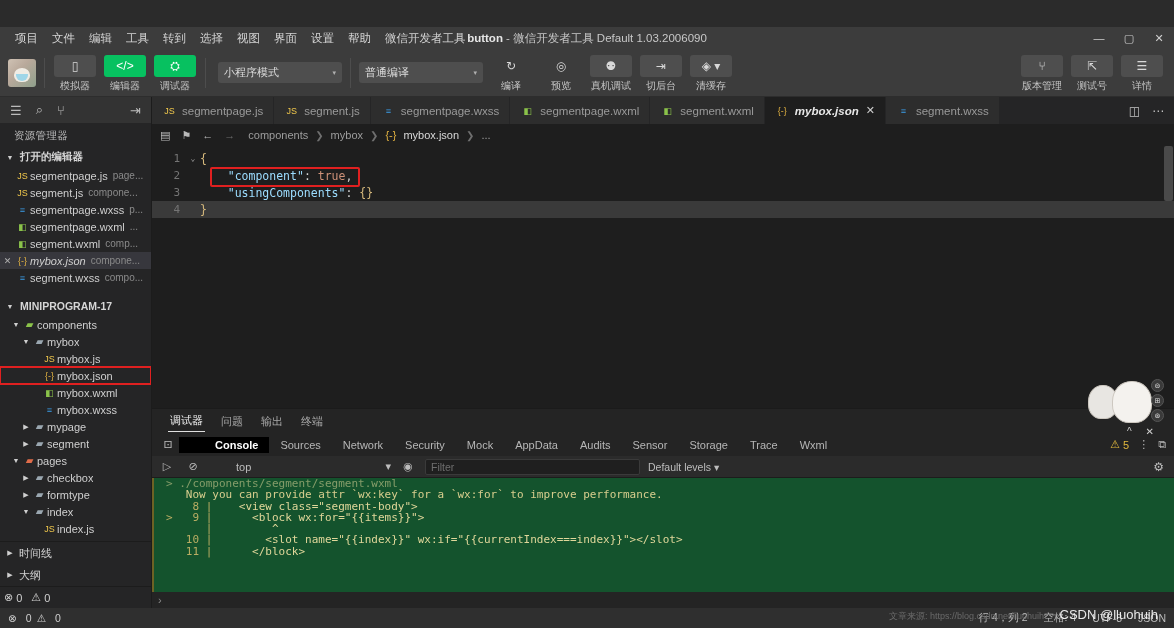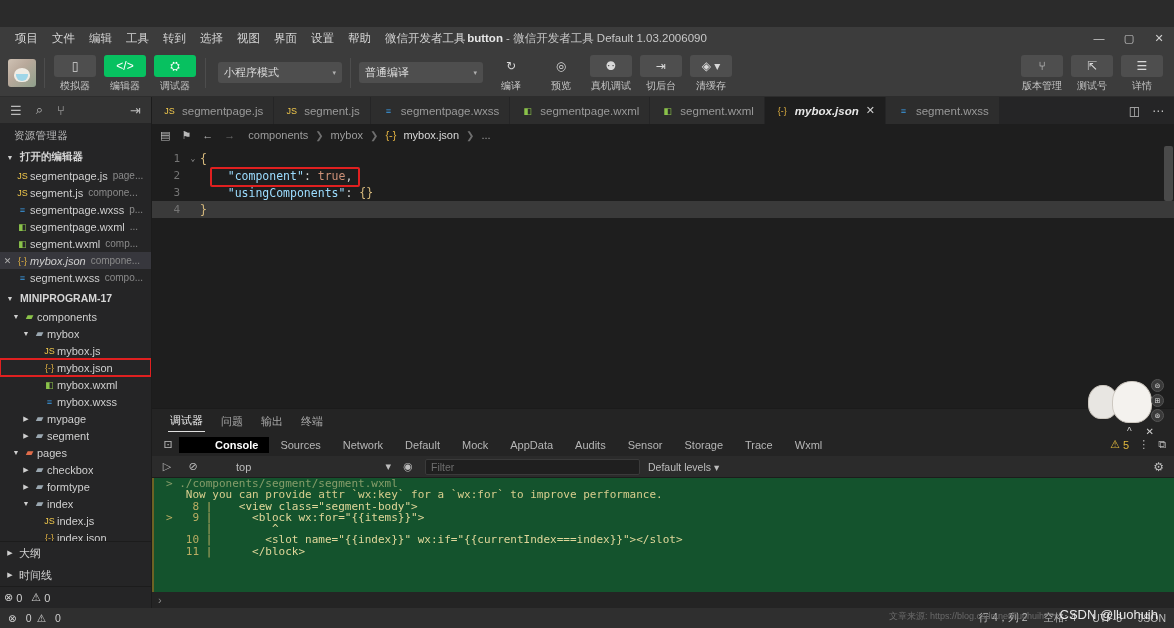--- a/index.html
+++ b/index.html
@@ -364,21 +364,21 @@
             <span class="nm">mybox.json</span>
             <span class="sub">compone...</span>
           </div>
           <div class="row">
             <span class="fi"></span>
             <span class="fi wxss">≡</span>
             <span class="nm">segment.wxss</span>
             <span class="sub">compo...</span>
           </div>
         </div>
-      <div class="section-head" style="margin-top:2px">
+      <div class="section-head" style="margin-top:10px">
         <span class="twisty">▼</span>
         <span>MINIPROGRAM-17</span>
       </div>
       <div class="tree" id="file-tree">
           <div class="row" style="padding-left: 10px;">
             <span class="twisty">▼</span>
             <span class="fi folder green">▰</span>
             <span class="nm">components</span>
           </div>
           <div class="row" style="padding-left: 20px;">
@@ -453,25 +453,25 @@
           </div>
           <div class="row" style="padding-left: 30px;">
             <span class="twisty"></span>
             <span class="fi wxss">≡</span>
             <span class="nm">index.wxss</span>
           </div>
         </div>
       <div class="side-bottom" id="side-bottom">
           <div class="sb-item">
             <span class="twisty">▶</span>
-            <span>大纲</span>
+            <span>时间线</span>
           </div>
           <div class="sb-item">
             <span class="twisty">▶</span>
-            <span>时间线</span>
+            <span>大纲</span>
           </div>
         </div>
       <div class="sb-item" style="border-top:1px solid #1c1c1c">
         <span>⊗</span>
         <span>0</span>
         <span style="margin-left:6px">⚠</span>
         <span>0</span>
       </div>
     </div>
 
@@ -564,21 +564,21 @@
             <span class="pt">问题</span>
             <span class="pt">输出</span>
             <span class="pt">终端</span>
           </div>
         <div class="dt-tabs">
           <span class="dt-ic">⊡</span>
           <span style="display:flex" id="dt-tabs">
               <span class="dt-tab active">Console</span>
               <span class="dt-tab">Sources</span>
               <span class="dt-tab">Network</span>
-              <span class="dt-tab">Default</span>
+              <span class="dt-tab">Security</span>
               <span class="dt-tab">Mock</span>
               <span class="dt-tab">AppData</span>
               <span class="dt-tab">Audits</span>
               <span class="dt-tab">Sensor</span>
               <span class="dt-tab">Storage</span>
               <span class="dt-tab">Trace</span>
               <span class="dt-tab">Wxml</span>
             </span>
           <span class="dt-right">
             <span class="warn-badge">

